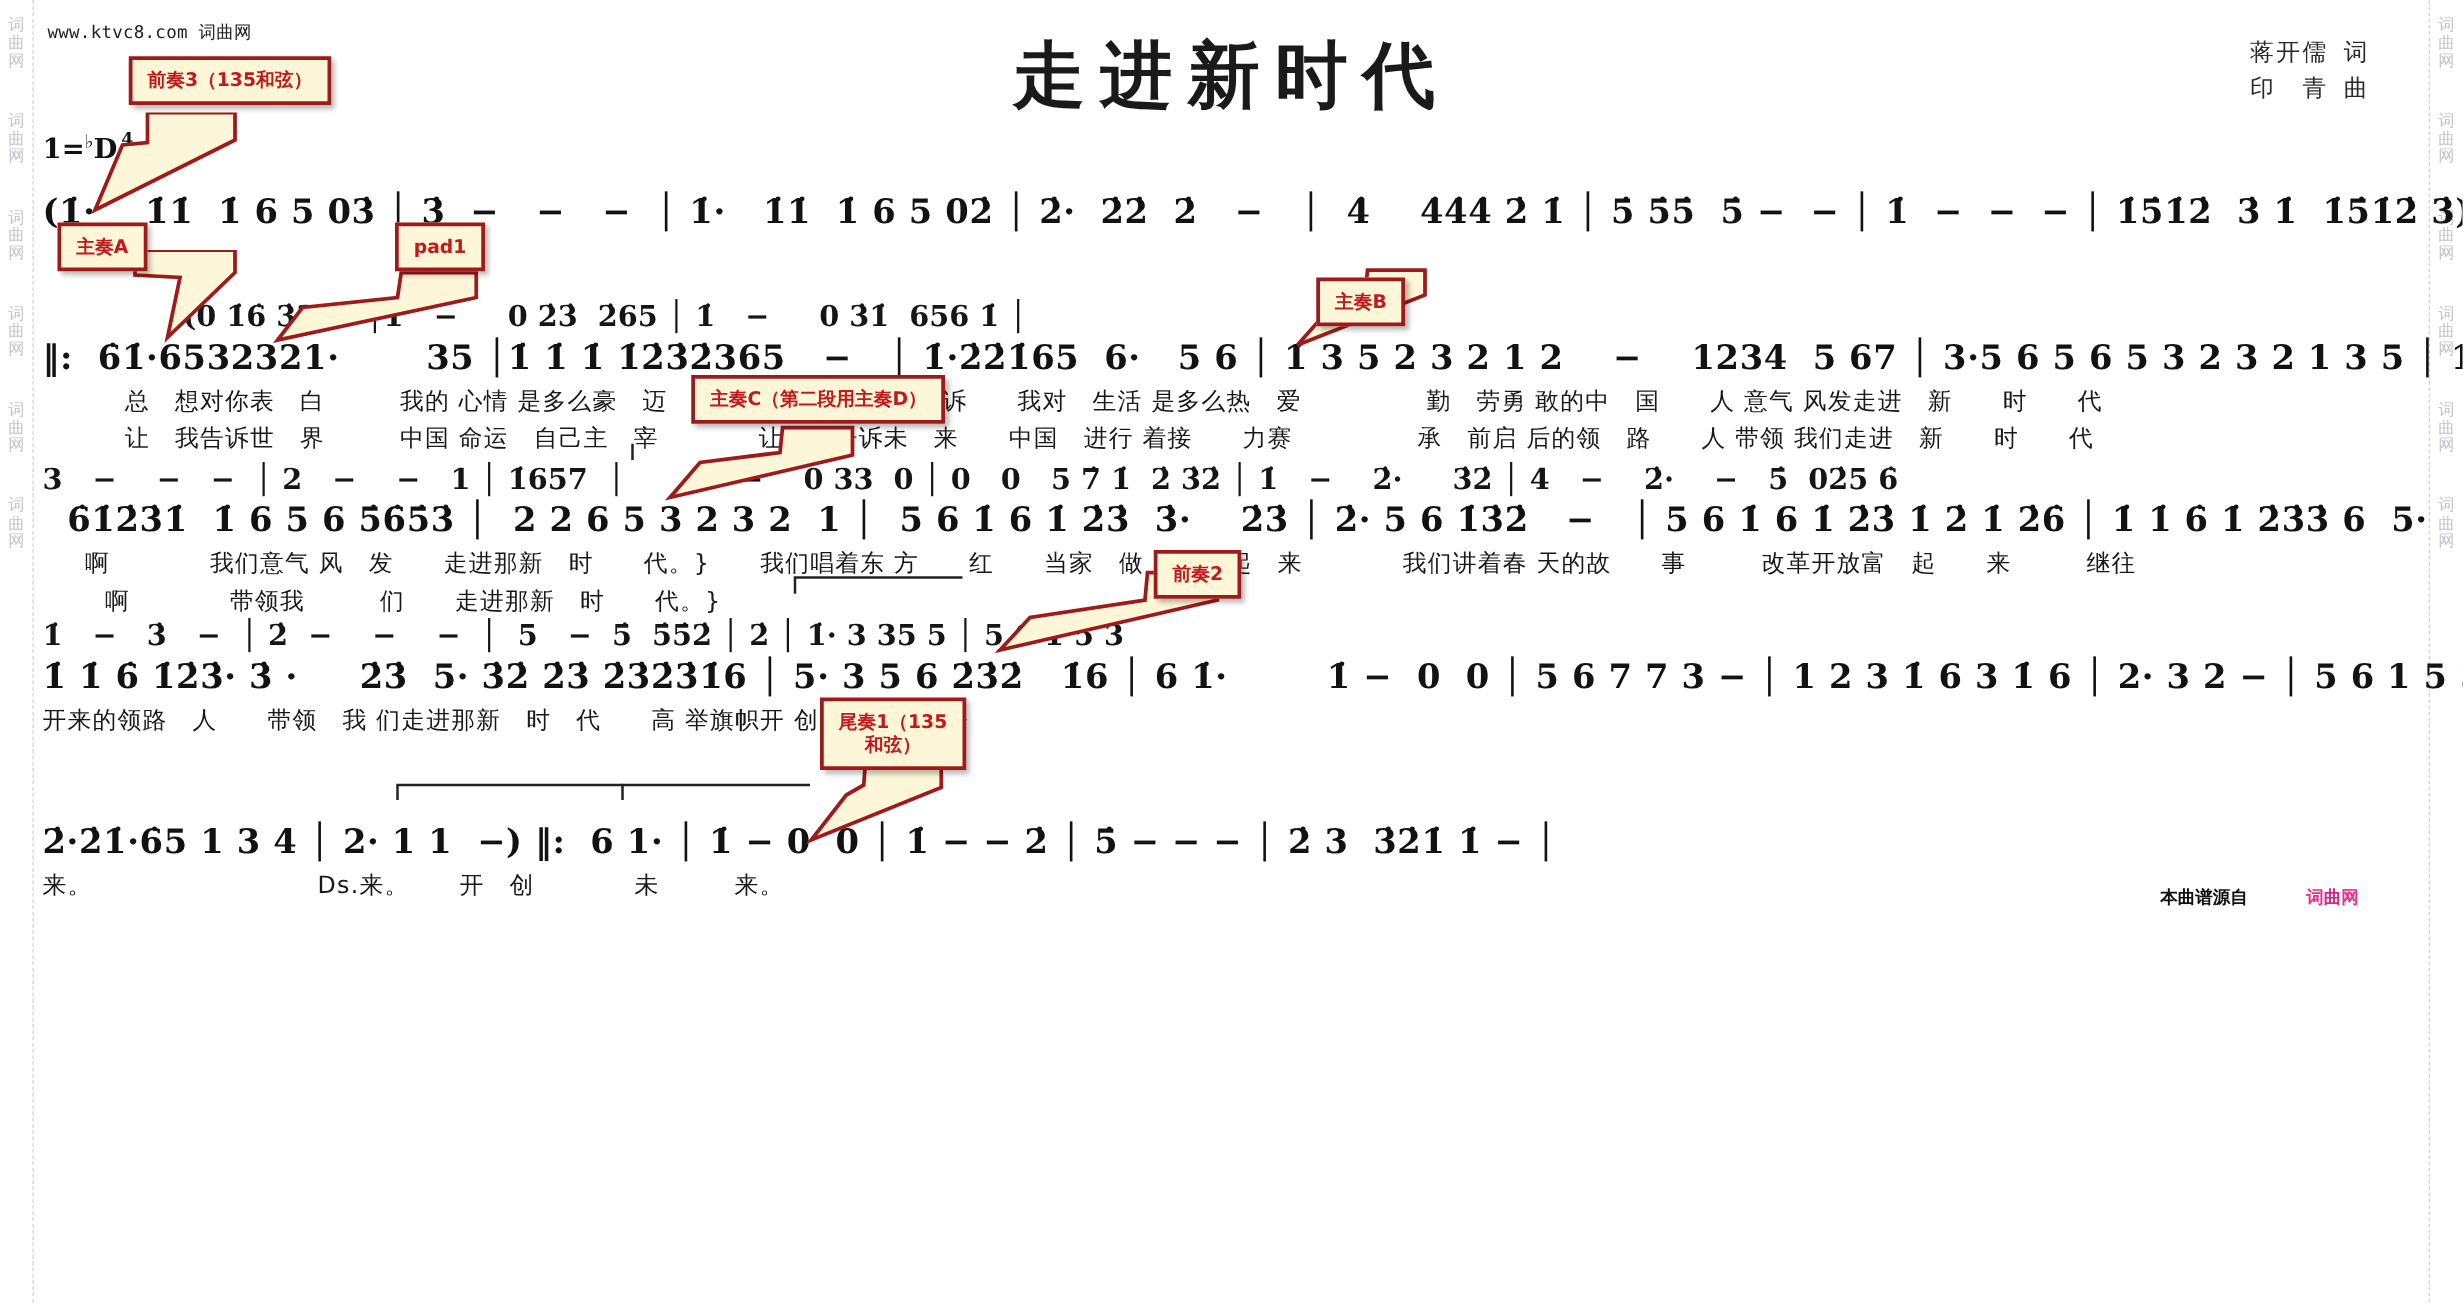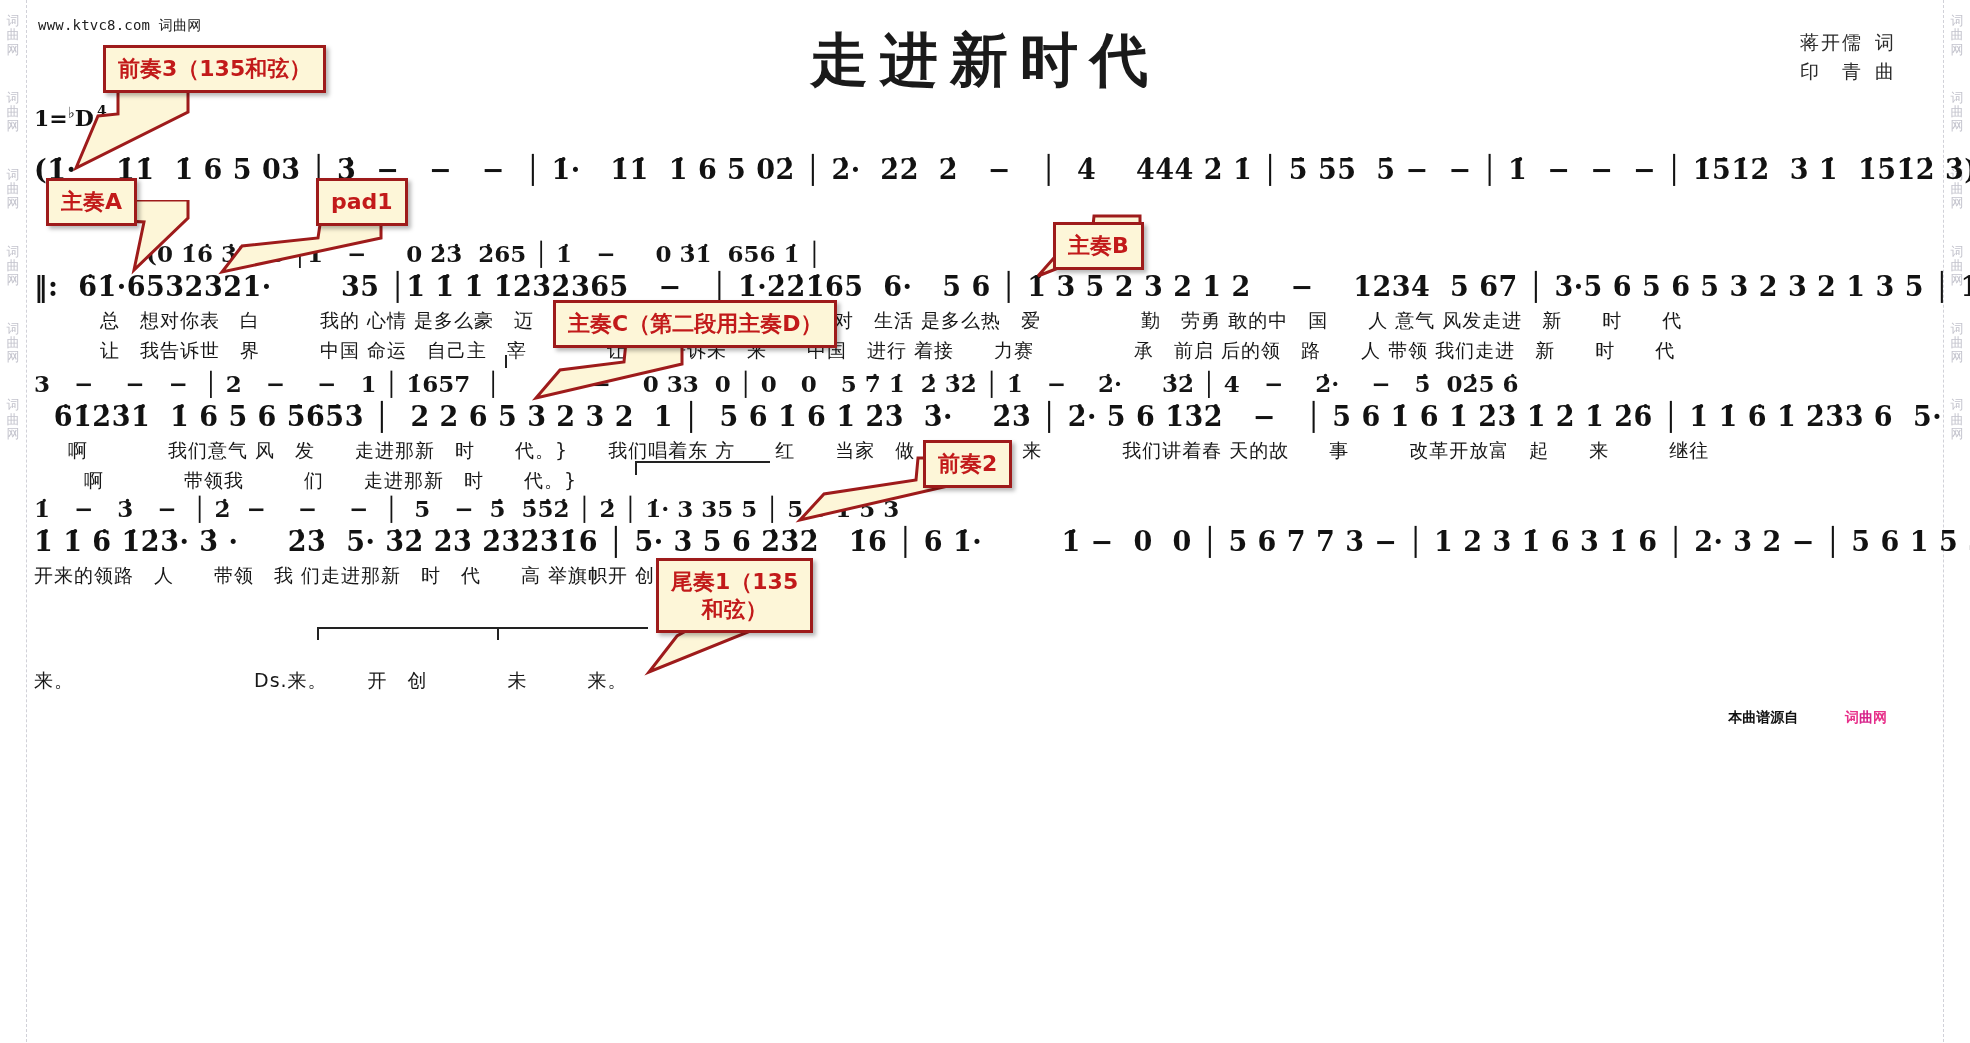--- a/index.html
+++ b/index.html
@@ -83,21 +83,21 @@
   }
   .lyrics2{margin-top:4px;}
 
   
   .callout{
     position:absolute;
     background:#fdf6d8;
     border:3px solid #9e1b1b;
     color:#c21a1a;
     font-weight:700;
-    font-size:22px;
+    font-size:15px;
     padding:7px 12px;
     box-shadow:3px 3px 4px rgba(0,0,0,.28);
     white-space:pre-line;
     line-height:1.25;
     text-align:center;
     font-family:"DejaVu Sans","Liberation Sans",sans-serif;
     z-index:40;
   }
   .arrow{position:absolute;z-index:39;pointer-events:none;}
 
@@ -173,20 +173,21 @@
     <div class="row lyrics lyrics2" style="margin-left:56px;">啊　　　　带领我　　　们　　走进那新　时　　代。}</div>
   </div>
 
   <div class="stave" style="top:495px;">
     <div class="row upper" style="margin-left:6px;">1̇   −   3̇   −  │ 2̇  −    −    −  │  5   −  5̇  5̇5̇2̇ │ 2̇ │ 1̇· 3 35 5 │ 5 6 1 5 3</div>
     <div class="row notes" style="margin-left:6px;margin-top:6px;">1̇ 1̇ 6̇ 1̇2̇3̇· 3̇ ·     2̇3̇  5· 3̇2̇ 2̇3̇ 2̇3̇2̇3̇1̇6 │ 5· 3 5 6 2̇3̇2̇   1̇6 │ 6 1̇·        1̇ −  0  0 │ 5 6 7 7 3 − │ 1 2 3 1̇ 6 3 1̇ 6 │ 2· 3 2 − │ 5 6 1 5 3 − │ 2 3 1 1̇ 1̇ −</div>
     <div class="row lyrics" style="margin-left:6px;margin-top:8px;">开来的领路　人　　带领　我 们走进那新　时　代　　高 举旗帜开 创　　未　　来</div>
   </div>
 
   <div class="stave" style="top:660px;">
+    <div class="row notes" style="margin-left:6px;">2̇·2̇1̇·6̇5 1 3 4 │ 2· 1 1  −) ‖:  6 1· │ 1̇ − 0  0 │ 1̇ − − 2̇ │ 5̇ − − − │ 2̇ 3  3̇2̇1̇ 1̇ − │</div>
     <div class="row lyrics" style="margin-left:6px;margin-top:8px;">来。　　　　　　　　　Ds.来。　　开　创　　　　未　　　来。</div>
   </div>
 
   <svg class="arrow" style="left:0;top:0;width:1914px;height:1043px;">
 
     <path d="M608 475 L608 462 L742 462" stroke="#222" stroke-width="2" fill="none"></path>
 
     <path d="M478 355 L478 368" stroke="#222" stroke-width="2" fill="none"></path>
 
     <path d="M290 640 L290 628 L470 628" stroke="#222" stroke-width="2" fill="none"></path>

